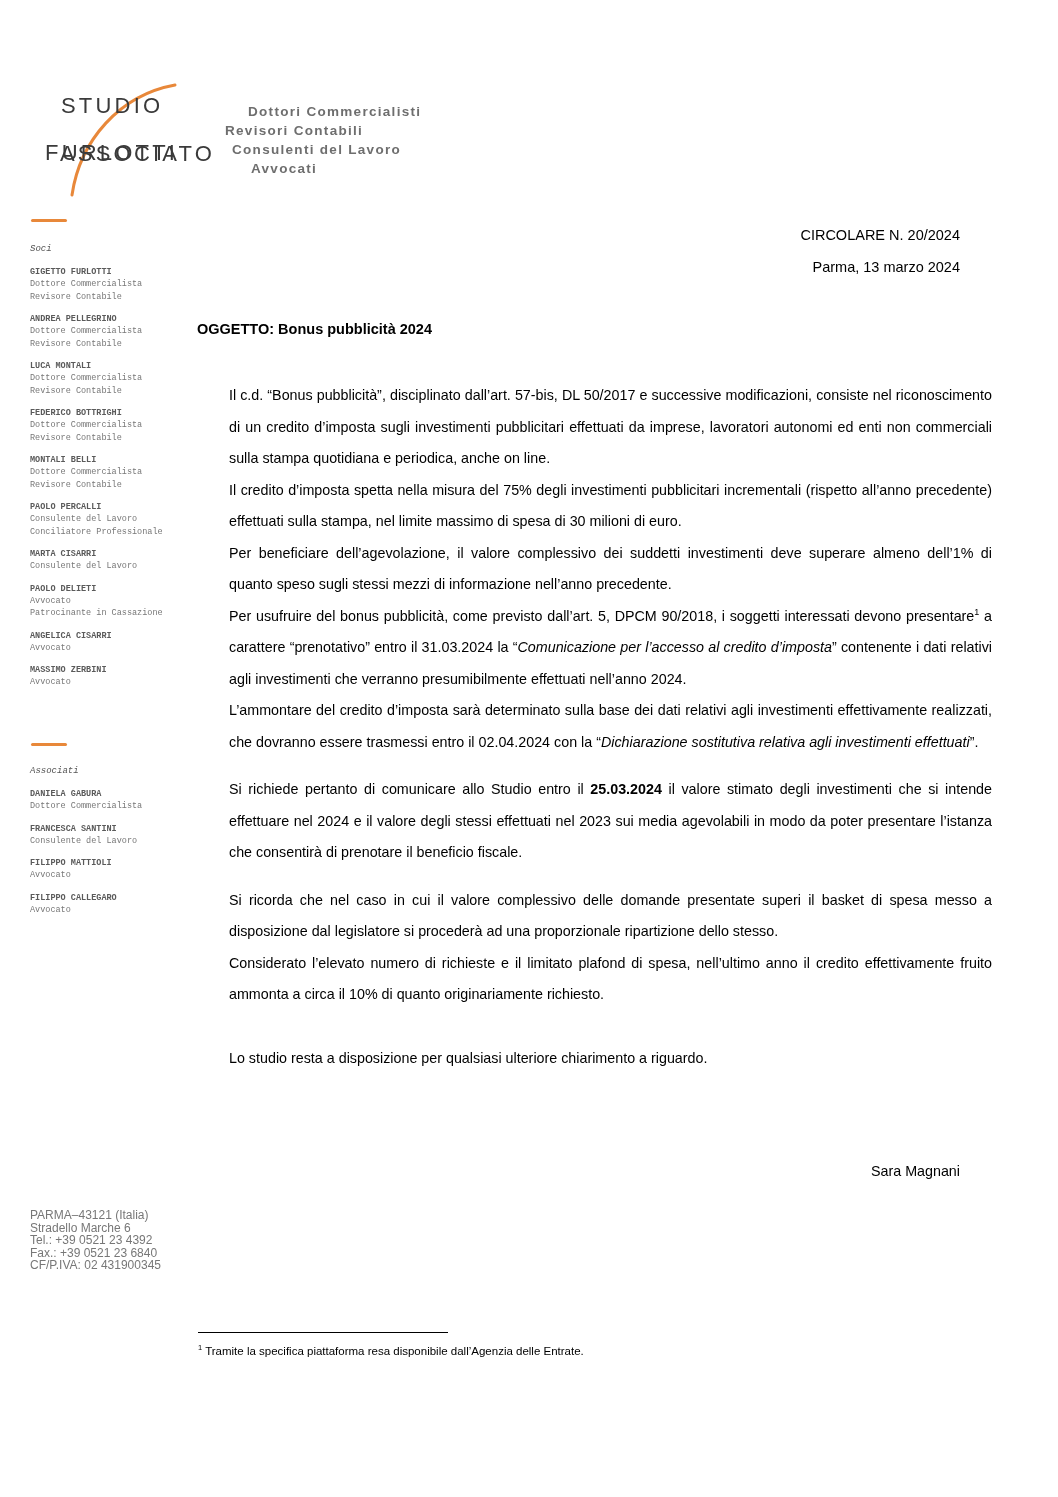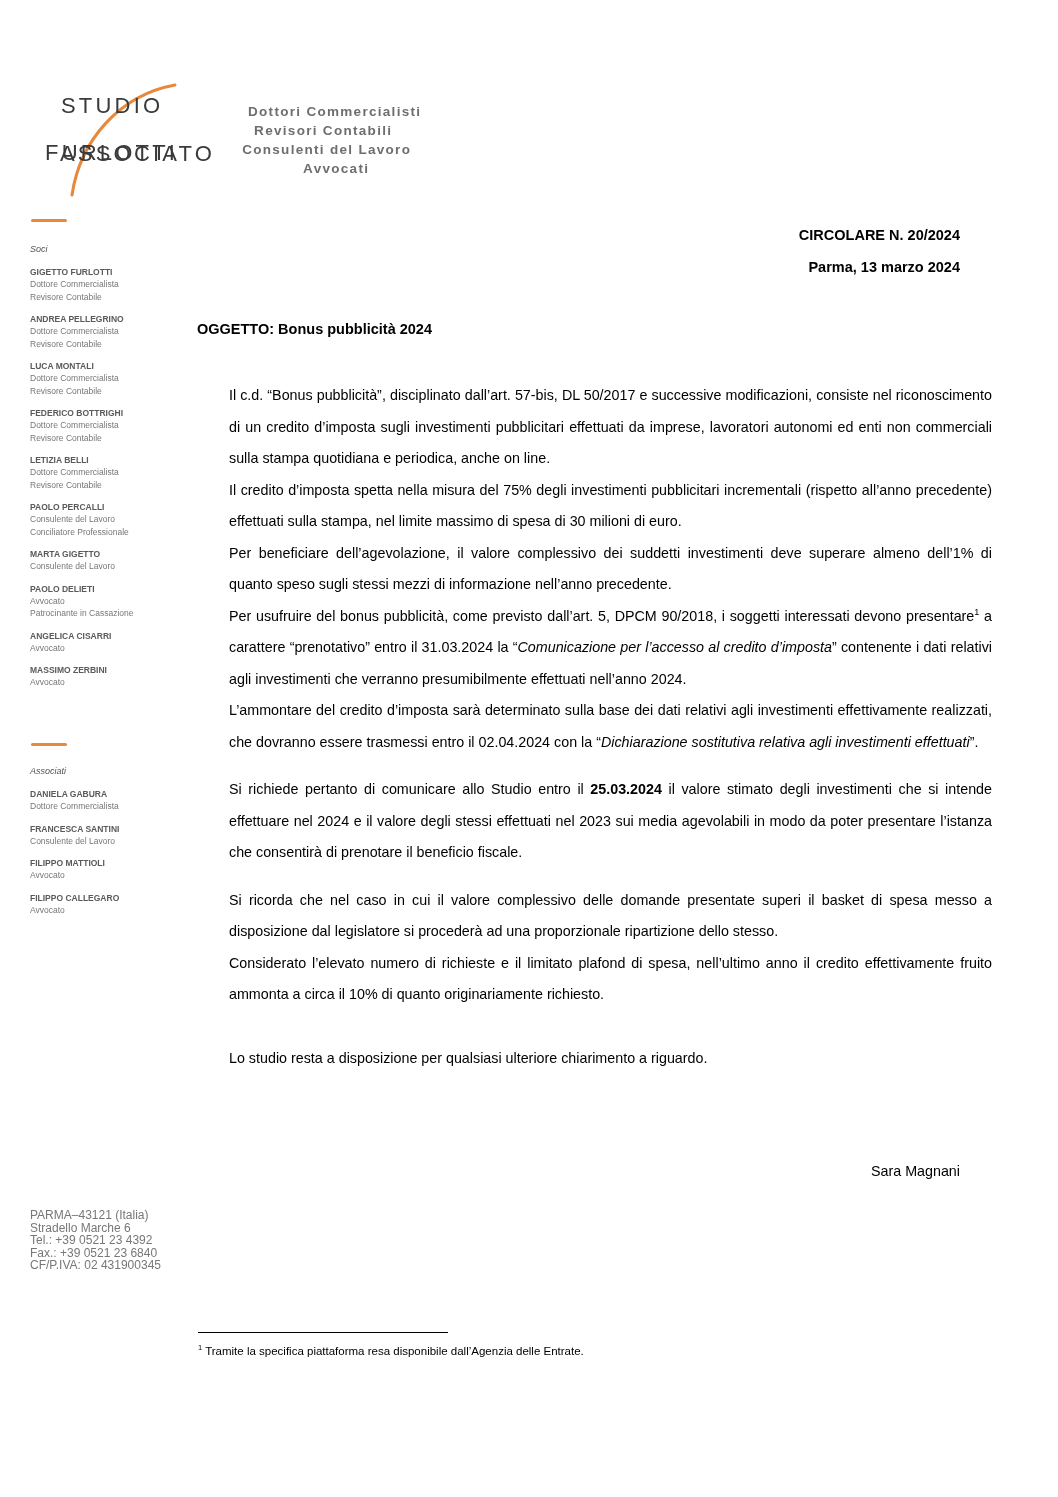--- a/index.html
+++ b/index.html
@@ -5,38 +5,38 @@
   html, body { margin: 0; padding: 0; background: #ffffff; }
   body { width: 1058px; height: 1497px; position: relative; overflow: hidden; font-family: "Liberation Sans", sans-serif; color: #000; }
 
   .logo { position: absolute; left: 25px; top: 80px; width: 160px; height: 130px; }
   .logo svg { position: absolute; left: 0; top: 0; }
   .logo .l1, .logo .l2, .logo .l3 { position: absolute; font-family: Liberation Sans, sans-serif; font-size: 22px; letter-spacing: 3.2px; color: #3a3a3a; white-space: nowrap; }
   .logo .l1 { left: 36px; top: 13px; }
   .logo .l2 { left: 35px; top: 37px; margin-top: 24px; }
   .logo .l3 { left: 20px; top: 60px; }
 
-  .firm { position: absolute; left: 213px; top: 102px; font-family: "Liberation Sans", sans-serif; font-weight: bold; font-size: 13.5px; letter-spacing: 1.3px; color: #6e6e6e; line-height: 19px; text-align: center; }
+  .firm { position: absolute; left: 213px; top: 102px; font-family: "Liberation Sans", sans-serif; font-weight: bold; font-size: 13.5px; letter-spacing: 1.3px; color: #6e6e6e; line-height: 19px; }
   .firm div { white-space: nowrap; }
   .firm .f1 { padding-left: 35px; }
   .firm .f2 { padding-left: 12px; }
   .firm .f3 { padding-left: 19px; }
   .firm .f4 { padding-left: 38px; }
 
   .orange-rule { position: absolute; left: 31px; width: 36px; height: 3px; background: #e8883a; border-radius: 2px; }
 
-  .sidebar { position: absolute; left: 30px; width: 150px; font-family: Liberation Sans, sans-serif; color: #6a6a6a; }
+  .sidebar { position: absolute; left: 30px; width: 150px; font-family: Liberation Mono, monospace; color: #6a6a6a; }
   .side-heading { font-style: italic; font-size: 9px; color: #555; margin-bottom: 12px; }
   .member { margin-bottom: 10px; }
   .member .name { font-size: 8.5px; font-weight: bold; color: #5a5a5a; line-height: 12px; }
   .member .role { font-size: 8.5px; color: #777; line-height: 12.5px; }
 
   .address { position: absolute; left: 30px; top: 1209px; font-size: 12px; color: #777; line-height: 12.5px; }
 
-  .hdr-right { position: absolute; right: 98px; text-align: right; font-family: "Liberation Sans", sans-serif; font-weight: bold; font-size: 14.5px; white-space: nowrap; }
+  .hdr-right { position: absolute; right: 98px; text-align: right; font-family: "Liberation Sans", sans-serif; font-weight: normal; font-size: 14.5px; white-space: nowrap; }
   .circ { top: 227px; }
   .date { top: 259px; }
 
   .subject { position: absolute; left: 197px; top: 321px; font-weight: bold; font-size: 14.5px; white-space: nowrap; }
 
   .body { position: absolute; left: 193px; width: 763px; font-family: "Liberation Sans", sans-serif; font-size: 14.3px; line-height: 31.5px; text-align: justify; margin-left: 36px; }
   .body p { margin: 0; }
   .body .gap { height: 16px; }
   .body sup { font-size: 9px; line-height: 0; }
 
@@ -84,31 +84,31 @@
         <div class="name">LUCA MONTALI</div>
         <div class="role">Dottore Commercialista</div>
         <div class="role">Revisore Contabile</div>
       </div>
       <div class="member">
         <div class="name">FEDERICO BOTTRIGHI</div>
         <div class="role">Dottore Commercialista</div>
         <div class="role">Revisore Contabile</div>
       </div>
       <div class="member">
-        <div class="name">LETIZIA BELLI</div>
+        <div class="name">MONTALI BELLI</div>
         <div class="role">Dottore Commercialista</div>
         <div class="role">Revisore Contabile</div>
       </div>
       <div class="member">
         <div class="name">PAOLO PERCALLI</div>
         <div class="role">Consulente del Lavoro</div>
         <div class="role">Conciliatore Professionale</div>
       </div>
       <div class="member">
-        <div class="name">MARTA GIGETTO</div>
+        <div class="name">MARTA CISARRI</div>
         <div class="role">Consulente del Lavoro</div>
       </div>
       <div class="member">
         <div class="name">PAOLO DELIETI</div>
         <div class="role">Avvocato</div>
         <div class="role">Patrocinante in Cassazione</div>
       </div>
       <div class="member">
         <div class="name">ANGELICA CISARRI</div>
         <div class="role">Avvocato</div>

